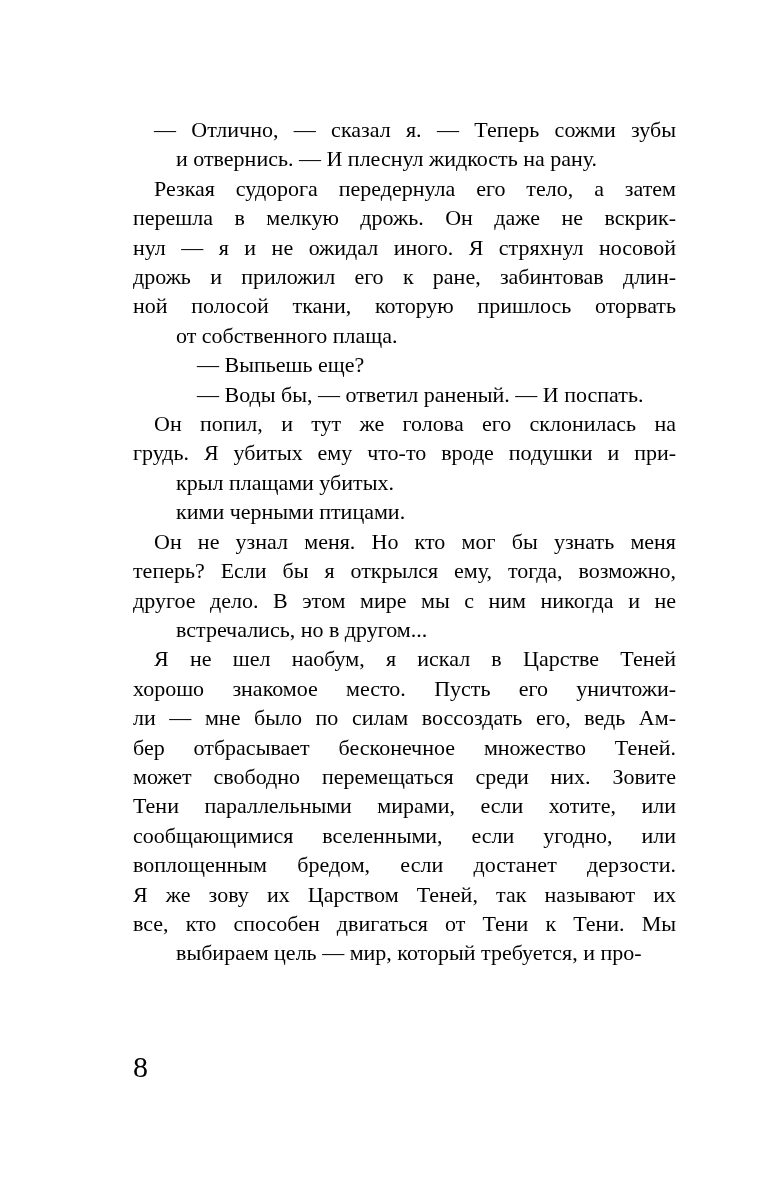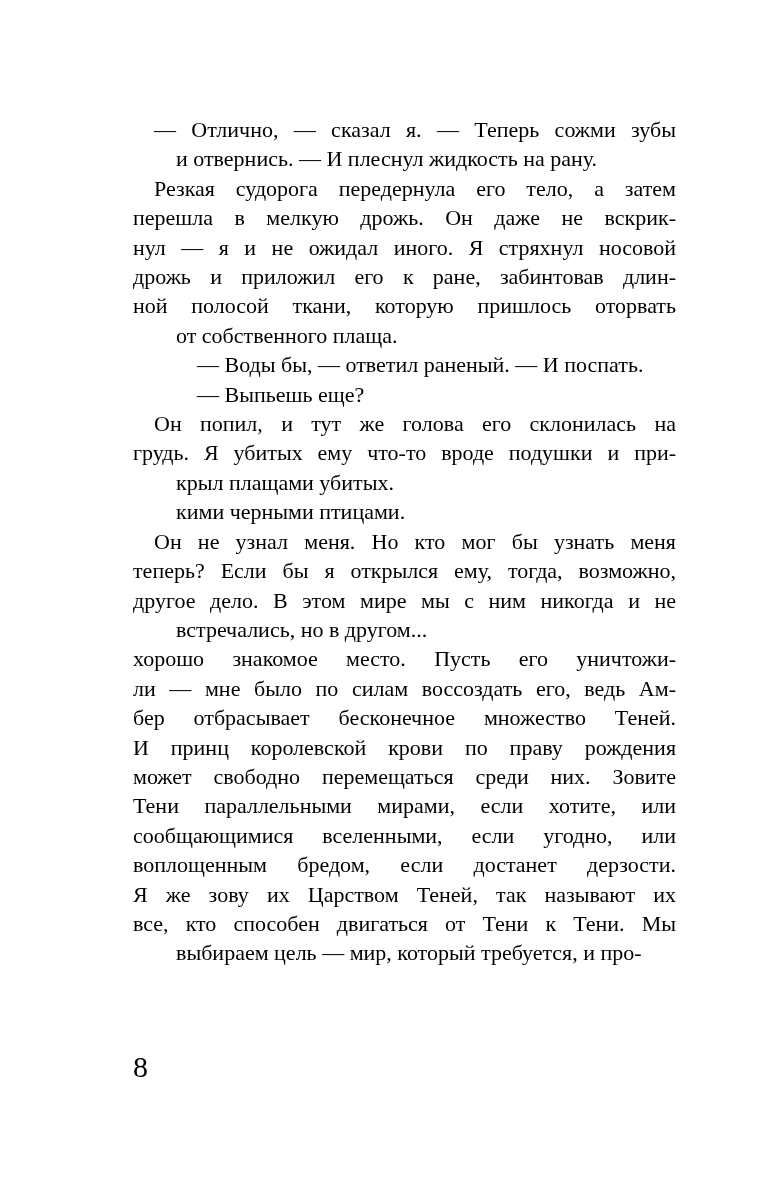--- a/index.html
+++ b/index.html
@@ -64,44 +64,44 @@
       </div>
       <div class="paragraph">
         <div class="line para-start">Резкая судорога передернула его тело, а затем</div>
         <div class="line">перешла в мелкую дрожь. Он даже не вскрик-</div>
         <div class="line">нул — я и не ожидал иного. Я стряхнул носовой</div>
         <div class="line">дрожь и приложил его к ране, забинтовав длин-</div>
         <div class="line">ной полосой ткани, которую пришлось оторвать</div>
         <div class="line para-end">от собственного плаща.</div>
       </div>
       <div class="paragraph">
-        <div class="line para-start para-end">— Воды бы, — ответил раненый. — И поспать.</div>
+        <div class="line para-start para-end">— Выпьешь еще?</div>
       </div>
       <div class="paragraph">
-        <div class="line para-start para-end">— Выпьешь еще?</div>
+        <div class="line para-start para-end">— Воды бы, — ответил раненый. — И поспать.</div>
       </div>
       <div class="paragraph">
         <div class="line para-start">Он попил, и тут же голова его склонилась на</div>
         <div class="line">грудь. Я убитых ему что-то вроде подушки и при-</div>
         <div class="line para-end">крыл плащами убитых.</div>
       </div>
       <div class="paragraph">
         <div class="line para-end">кими черными птицами.</div>
       </div>
       <div class="paragraph">
         <div class="line para-start">Он не узнал меня. Но кто мог бы узнать меня</div>
         <div class="line">теперь? Если бы я открылся ему, тогда, возможно,</div>
         <div class="line">другое дело. В этом мире мы с ним никогда и не</div>
         <div class="line para-end">встречались, но в другом...</div>
       </div>
       <div class="paragraph">
+        <div class="line para-start">Я не шел наобум, я искал в Царстве Теней</div>
         <div class="line">хорошо знакомое место. Пусть его уничтожи-</div>
         <div class="line">ли — мне было по силам воссоздать его, ведь Ам-</div>
         <div class="line">бер отбрасывает бесконечное множество Теней.</div>
-        <div class="line">И принц королевской крови по праву рождения</div>
         <div class="line">может свободно перемещаться среди них. Зовите</div>
         <div class="line">Тени параллельными мирами, если хотите, или</div>
         <div class="line">сообщающимися вселенными, если угодно, или</div>
         <div class="line">воплощенным бредом, если достанет дерзости.</div>
         <div class="line">Я же зову их Царством Теней, так называют их</div>
         <div class="line">все, кто способен двигаться от Тени к Тени. Мы</div>
         <div class="line para-end">выбираем цель — мир, который требуется, и про-</div>
       </div>
     </div>
   <div class="page-number">8</div>

